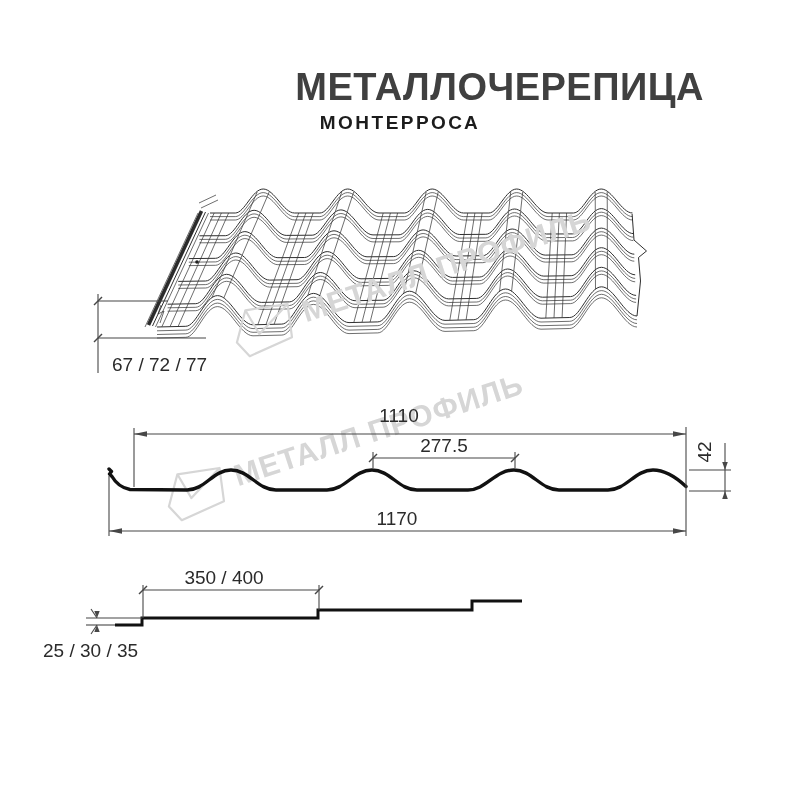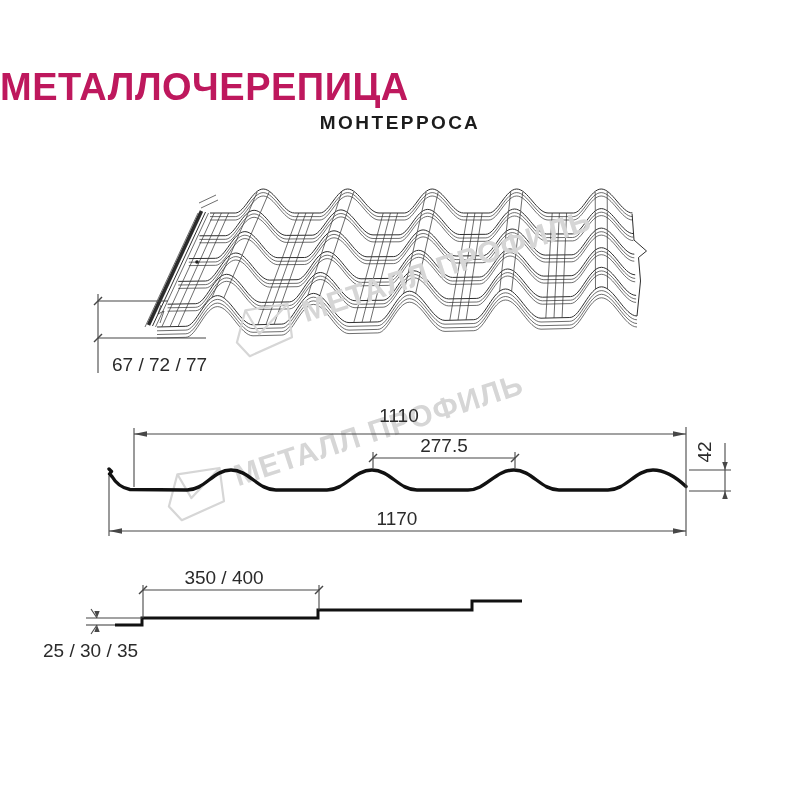--- a/index.html
+++ b/index.html
@@ -1,19 +1,19 @@
 <!DOCTYPE html>
 <html style="--line: #2f2f2f; --dim: #474747; --profile: #111111; --wm: #d6d6d6;"><head>
 <meta charset="utf-8">
 <style>
   html,body{margin:0;padding:0;background:#fff;}
   #page{position:relative;width:800px;height:800px;background:#fff;overflow:hidden;
         font-family:"Liberation Sans",sans-serif;}
-  #title{position:absolute;top:66px;left:0;width:704px;text-align:left;
-         font-size:38px;font-weight:800;letter-spacing:.5px;color:#be185d;}
+  #title{position:absolute;top:66px;left:0;width:704px;text-align:right;
+         font-size:38px;font-weight:800;letter-spacing:.5px;color:#404040;}
   #subtitle{position:absolute;top:112px;left:0;width:800px;text-align:center;
          font-size:19px;font-weight:600;letter-spacing:2.5px;color:#1c1c1c;}
   svg{position:absolute;top:0;left:0;}
   .ln{stroke:var(--line);stroke-width:1;fill:none;}
   .lnt{stroke:var(--line);stroke-width:.7;fill:none;}
   .fillw{fill:#fff;stroke:none;}
   .dim{stroke:var(--dim);stroke-width:1.1;fill:none;}
   .tick{stroke:var(--dim);stroke-width:1.4;fill:none;}
   .dimf{fill:var(--dim);stroke:none;}
   .prof{stroke:var(--profile);stroke-width:3.4;fill:none;stroke-linecap:round;stroke-linejoin:round;}

